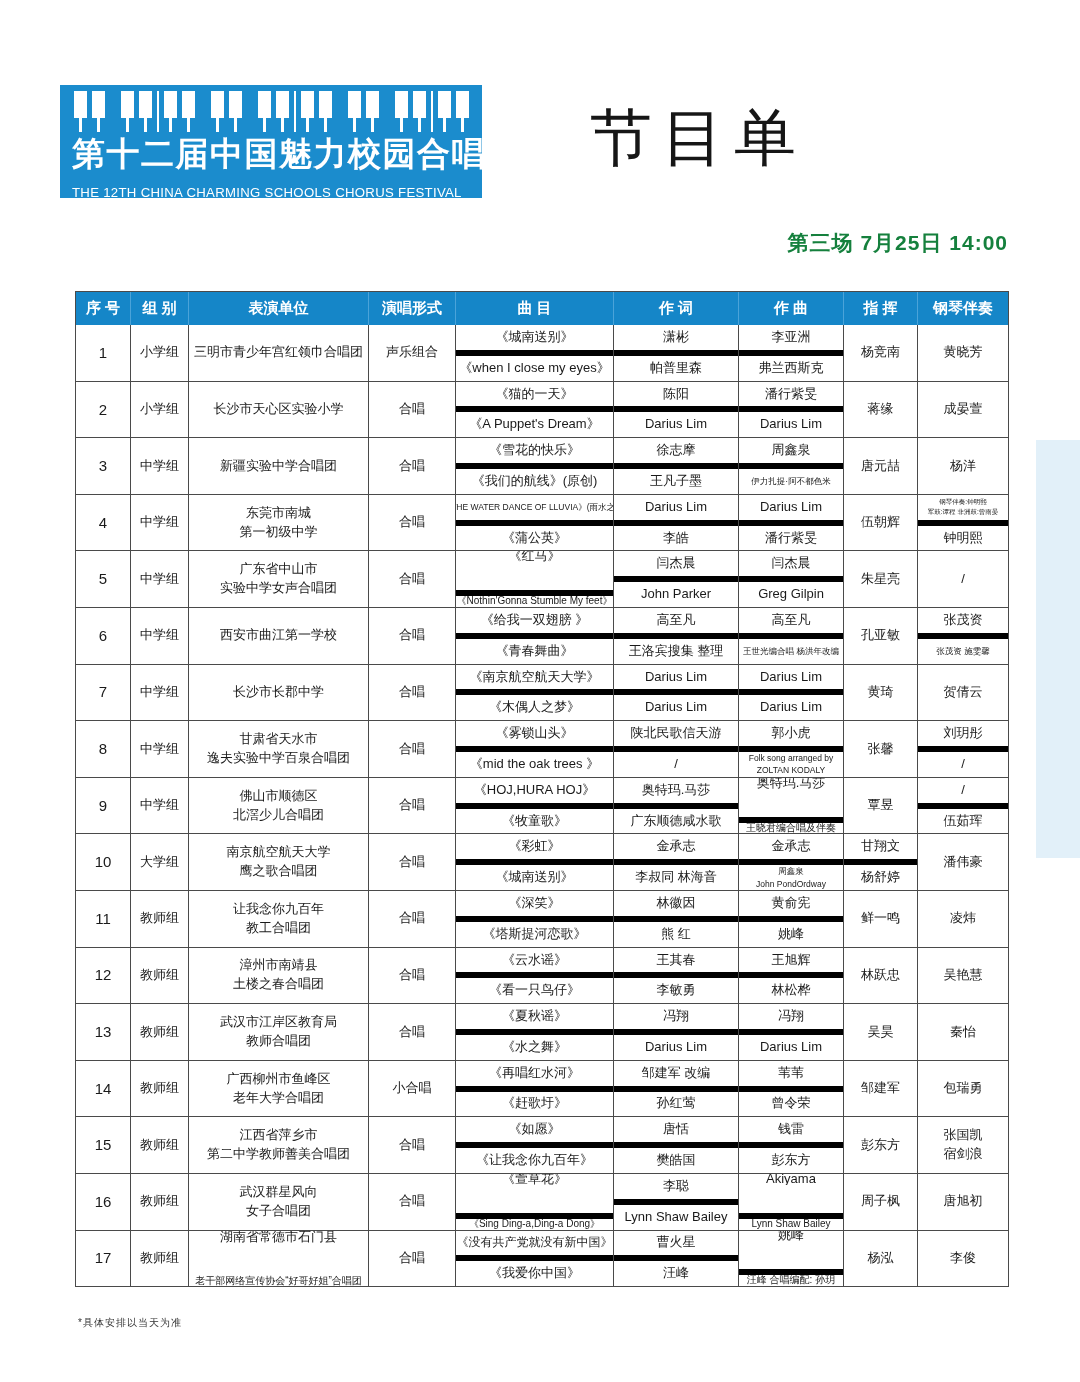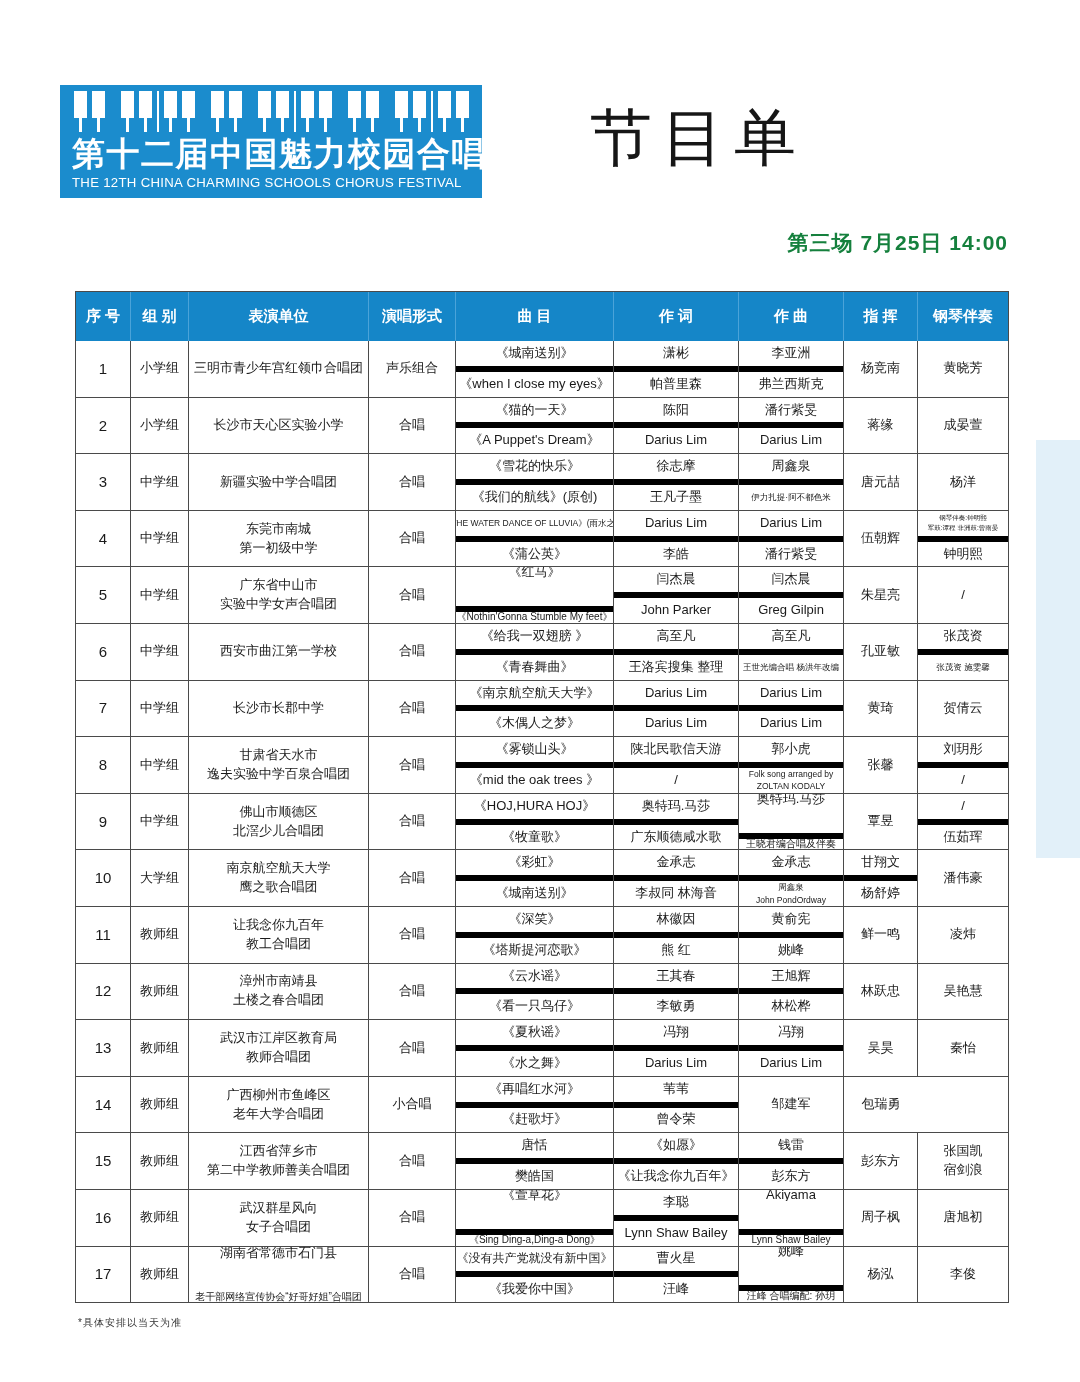--- a/index.html
+++ b/index.html
@@ -9,32 +9,32 @@
   }
   
   .banner{position:absolute;left:60px;top:85px;width:422px;height:113px;background:#1b8ccd;
     color:#ffffff;box-sizing:border-box;padding:6px 10px 0 12px;overflow:hidden;}
   .keys{display:flex;align-items:flex-start;height:44px;margin-left:2px;}
   .pkey{width:13px;height:27px;background:#fff;position:relative;margin-right:5px;flex:none;}
   .pkey::after{content:"";position:absolute;left:5px;top:27px;width:3px;height:14px;background:#fff;}
   .psep{width:2px;height:41px;background:#fff;margin-right:5px;flex:none;}
   .pgap{width:11px;flex:none;}
   .banner-title{font-size:33px;font-weight:bold;letter-spacing:1.5px;line-height:1.15;white-space:nowrap;}
-  .banner-sub{font-size:13.2px;letter-spacing:0.3px;margin-top:2px;white-space:nowrap;}
+  .banner-sub{font-size:13.2px;letter-spacing:0.3px;margin-top:12px;white-space:nowrap;}
   
   .page-title{position:absolute;left:546px;top:96px;font-size:62px;font-weight:500;
     color:#161616;letter-spacing:10px;white-space:nowrap;margin-left:44px;}
   .session{position:absolute;right:72px;top:229px;font-size:21px;font-weight:bold;color:#15803d;
     letter-spacing:1px;white-space:nowrap;}
   
   .side-accent{position:absolute;left:1036px;top:440px;width:44px;height:418px;background:#e2f0f9;}
   
   .ptable{position:absolute;left:75px;top:291px;width:932px;border:1px solid #4a4a4a;background:#fff;}
   .grid9{display:grid;grid-template-columns:55px 58px 180px 87px 158px 125px 105px 74px 90px;}
-  .thead{height:49px;background:#1586c8;}
+  .thead{height:33px;background:#1586c8;}
   .hcell{display:flex;align-items:center;justify-content:center;color:#ffffff;font-weight:bold;
     font-size:15px;border-right:1px solid #4aa3d9;white-space:nowrap;}
   .hcell:last-child{border-right:none;}
   .trow{height:55.6px;border-bottom:1px solid #4a4a4a;}
   .trow:last-child{border-bottom:none;}
   .cell{display:flex;flex-direction:column;align-items:center;justify-content:center;
     border-right:1px solid #4a4a4a;font-size:13px;line-height:1.45;text-align:center;overflow:hidden;}
   .cell:last-child{border-right:none;}
   .cell.split{padding:0;}
   .sub{flex:1;width:100%;display:flex;flex-direction:column;align-items:center;justify-content:center;overflow:hidden;}
@@ -728,20 +728,28 @@
         <div class="cell split c-title">
           <div class="sub">
             <div class="ln">《再唱红水河》</div>
           </div>
           <div class="sub sub2">
             <div class="ln">《赶歌圩》</div>
           </div>
         </div>
         <div class="cell split ">
           <div class="sub">
+            <div class="ln">邹建军 改编</div>
+          </div>
+          <div class="sub sub2">
+            <div class="ln">孙红莺</div>
+          </div>
+        </div>
+        <div class="cell split ">
+          <div class="sub">
             <div class="ln">苇苇</div>
           </div>
           <div class="sub sub2">
             <div class="ln">曾令荣</div>
           </div>
         </div>
         <div class="cell">
           <div class="ln">邹建军</div>
         </div>
         <div class="cell">
@@ -755,34 +763,34 @@
         <div class="cell">
           <div class="ln">教师组</div>
         </div>
         <div class="cell c-unit">
           <div class="ln">江西省萍乡市</div>
           <div class="ln">第二中学教师善美合唱团</div>
         </div>
         <div class="cell">
           <div class="ln">合唱</div>
         </div>
+        <div class="cell split c-title">
+          <div class="sub">
+            <div class="ln">《如愿》</div>
+          </div>
+          <div class="sub sub2">
+            <div class="ln">《让我念你九百年》</div>
+          </div>
+        </div>
         <div class="cell split ">
           <div class="sub">
             <div class="ln">唐恬</div>
           </div>
           <div class="sub sub2">
             <div class="ln">樊皓国</div>
-          </div>
-        </div>
-        <div class="cell split c-title">
-          <div class="sub">
-            <div class="ln">《如愿》</div>
-          </div>
-          <div class="sub sub2">
-            <div class="ln">《让我念你九百年》</div>
           </div>
         </div>
         <div class="cell split ">
           <div class="sub">
             <div class="ln">钱雷</div>
           </div>
           <div class="sub sub2">
             <div class="ln">彭东方</div>
           </div>
         </div>

